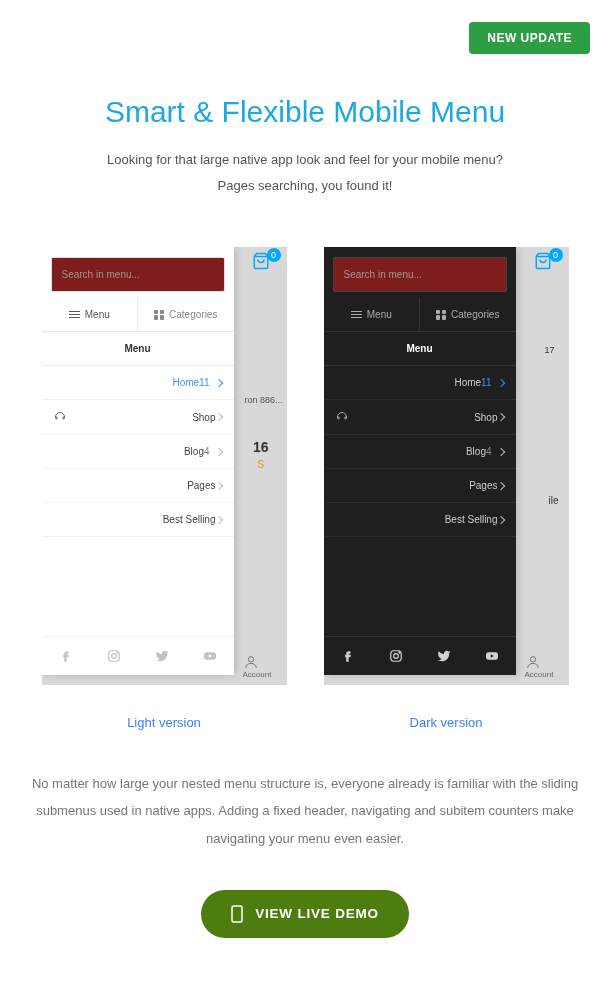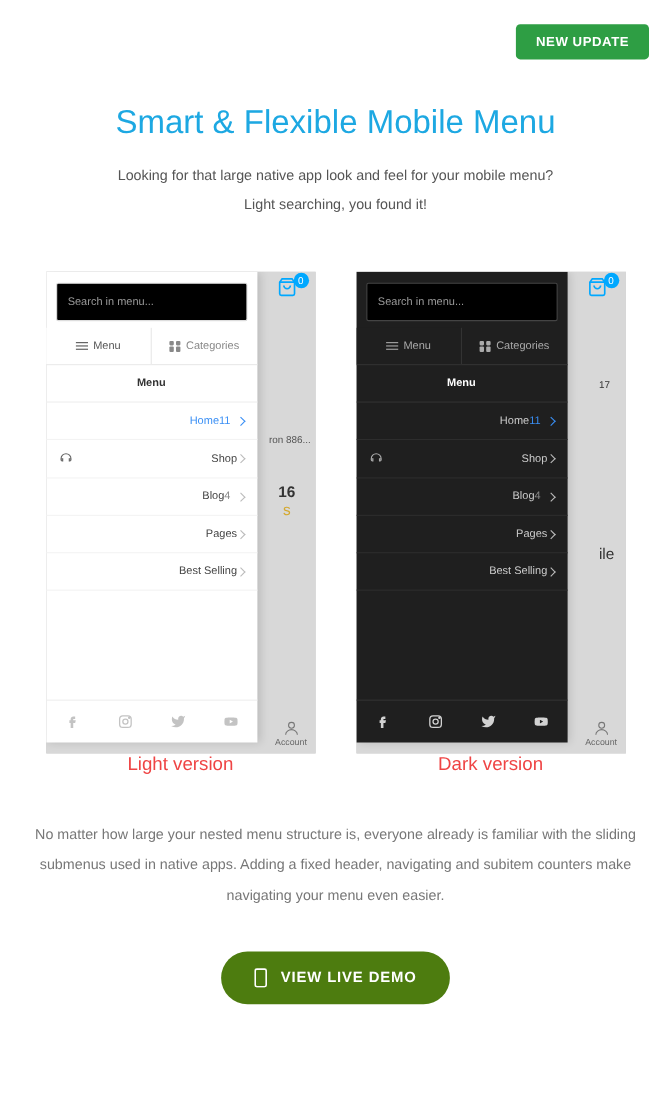--- a/index.html
+++ b/index.html
@@ -11,21 +11,21 @@
     .previews { display: flex; gap: 37px; margin: 48px 0 25px; justify-content: center; }
     .preview-wrap { display: flex; flex-direction: column; align-items: center; }
     .phone { width: 245px; height: 438px; position: relative; background: #ccc; overflow: hidden; }
     .phone.dark .sidebar { background: #1f1f1f; }
     .phone-bg { position: absolute; inset: 0; background: #d8d8d8; }
     .phone.dark .phone-bg { background: #3a3a3a; }
     .cart { position: absolute; top: 5px; right: 6px; display: flex; }
     .cart-icon { width: 20px; height: 18px; }
     .cart-badge { background: #00a8ff; color: #fff; width: 14px; height: 14px; border-radius: 50%; font-size: 9px; display: flex; align-items: center; justify-content: center; margin-left: -4px; margin-top: -4px; }
     .sidebar { position: absolute; left: 0; top: 0; width: 192px; height: 428px; background: #fff; display: flex; flex-direction: column; box-shadow: 2px 0 8px rgba(0,0,0,0.15); }
-    .search-box { margin: 10px 9px 6px; padding: 11px 10px; background: #000000; border: 1px solid #ddd; font-size: 10px; color: #999; text-align: left; border-radius: 2px; }
+    .search-box { margin: 10px 9px 6px; padding: 11px 10px; background: #7f1d1d; border: 1px solid #ddd; font-size: 10px; color: #999; text-align: left; border-radius: 2px; }
     .phone.dark .search-box { border-color: #444; }
     .tabs { display: flex; border-bottom: 1px solid #e8e8e8; }
     .phone.dark .tabs { border-color: #333; }
     .tab { flex: 1; padding: 11px 0; font-size: 10px; color: #888; display: flex; align-items: center; justify-content: center; gap: 5px; }
     .tab.active { color: #555; background: #fff; }
     .phone.dark .tab { color: #aaa; }
     .phone.dark .tab.active { background: #1f1f1f; }
     .tab:first-child { border-right: 1px solid #e8e8e8; }
     .phone.dark .tab:first-child { border-color: #333; }
     .menu-header { font-size: 10px; font-weight: 700; text-align: center; padding: 11px 0; border-bottom: 1px solid #eee; }
@@ -37,39 +37,39 @@
     .item-label { flex: 1; text-align: right; }
     .item-count { font-size: 10px; color: #888; margin-right: 6px; }
     .menu-item.highlight .item-count { color: #3a8ff5; }
     .chev { width: 6px; height: 6px; border-top: 1.5px solid #bbb; border-right: 1.5px solid #bbb; transform: rotate(45deg); }
     .menu-item.highlight .chev { border-color: #3a8ff5; }
     .spacer { flex: 1; }
     .social { display: flex; justify-content: space-around; padding: 12px 0; border-top: 1px solid #eee; }
     .phone.dark .social { border-color: #333; }
     .social-icon { width: 14px; height: 14px; opacity: 0.5; }
     .phone.dark .social-icon { opacity: 0.8; }
-    .account { position: absolute; right: 0; bottom: 0; width: 44px; height: 38px; display: flex; flex-direction: column; align-items: center; justify-content: center; font-size: 8px; color: #666; }
-    .version-label { font-size: 17px; color: #ef4444; }
+    .account { position: absolute; right: 0; bottom: 0; width: 44px; height: 38px; display: flex; flex-direction: column; align-items: flex-start; justify-content: center; font-size: 8px; color: #666; }
+    .version-label { font-size: 13px; color: #3b82f6; margin-top: 30px; }
     .desc { font-size: 13px; color: #777; line-height: 2.1; margin: 40px 0 38px; }
     .cta { display: inline-flex; align-items: center; gap: 12px; background: #4d7c0f; color: #fff; padding: 15px 30px; border-radius: 28px; font-size: 13.5px; font-weight: 600; letter-spacing: 0.8px; }
     .hamb { width: 11px; height: 8px; display: inline-flex; flex-direction: column; justify-content: space-between; }
     .hamb span { height: 1.3px; background: currentColor; }
     .grid-i { width: 10px; height: 10px; display: grid; grid-template-columns: 1fr 1fr; gap: 1.5px; }
     .grid-i span { background: currentColor; border-radius: 1px; }
   </style>
 </head>
 <body>
 
 <div class="badge">NEW UPDATE</div>
 
 <div class="container">
   <h1 class="title">Smart &amp; Flexible Mobile Menu</h1>
   <p class="subtitle">
     <span>Looking for that large native app look and feel for your mobile menu?</span><br>
-    <span>Light searching, you found it!</span>
+    <span>Pages searching, you found it!</span>
   </p>
 
   <div class="previews">
 
     <div class="preview-wrap">
       <div class="phone">
         <div class="phone-bg">
           <div class="cart">
             <svg class="cart-icon" viewBox="0 0 24 24" fill="none" stroke="#00a8ff" stroke-width="2">
                 <path d="M6 2L3 6v14a2 2 0 002 2h14a2 2 0 002-2V6l-3-4z"></path>
@@ -160,21 +160,21 @@
       <div class="phone dark">
         <div class="phone-bg" style="background:#d8d8d8">
           <div class="cart">
             <svg class="cart-icon" viewBox="0 0 24 24" fill="none" stroke="#00a8ff" stroke-width="2">
                 <path d="M6 2L3 6v14a2 2 0 002 2h14a2 2 0 002-2V6l-3-4z"></path>
                 <path d="M3 6h18M16 10a4 4 0 01-8 0"></path>
               </svg>
             <span class="cart-badge">0</span>
           </div>
           <div style="position:absolute; right:14px; top:98px; font-size:9px; color:#333">17</div>
-          <div style="position:absolute; right:10px; top:248px; font-size:14px; color:#333">ile</div>
+          <div style="position:absolute; right:10px; top:248px; font-size:10px; color:#333">ile</div>
           <div class="account">
             <svg width="16" height="16" viewBox="0 0 24 24" fill="none" stroke="#777" stroke-width="1.5">
                 <circle cx="12" cy="8" r="4"></circle>
                 <path d="M4 21c0-4 4-7 8-7s8 3 8 7"></path>
               </svg>
             <span>Account</span>
           </div>
         </div>
         <div class="sidebar">
           <div class="search-box">Search in menu...</div>

